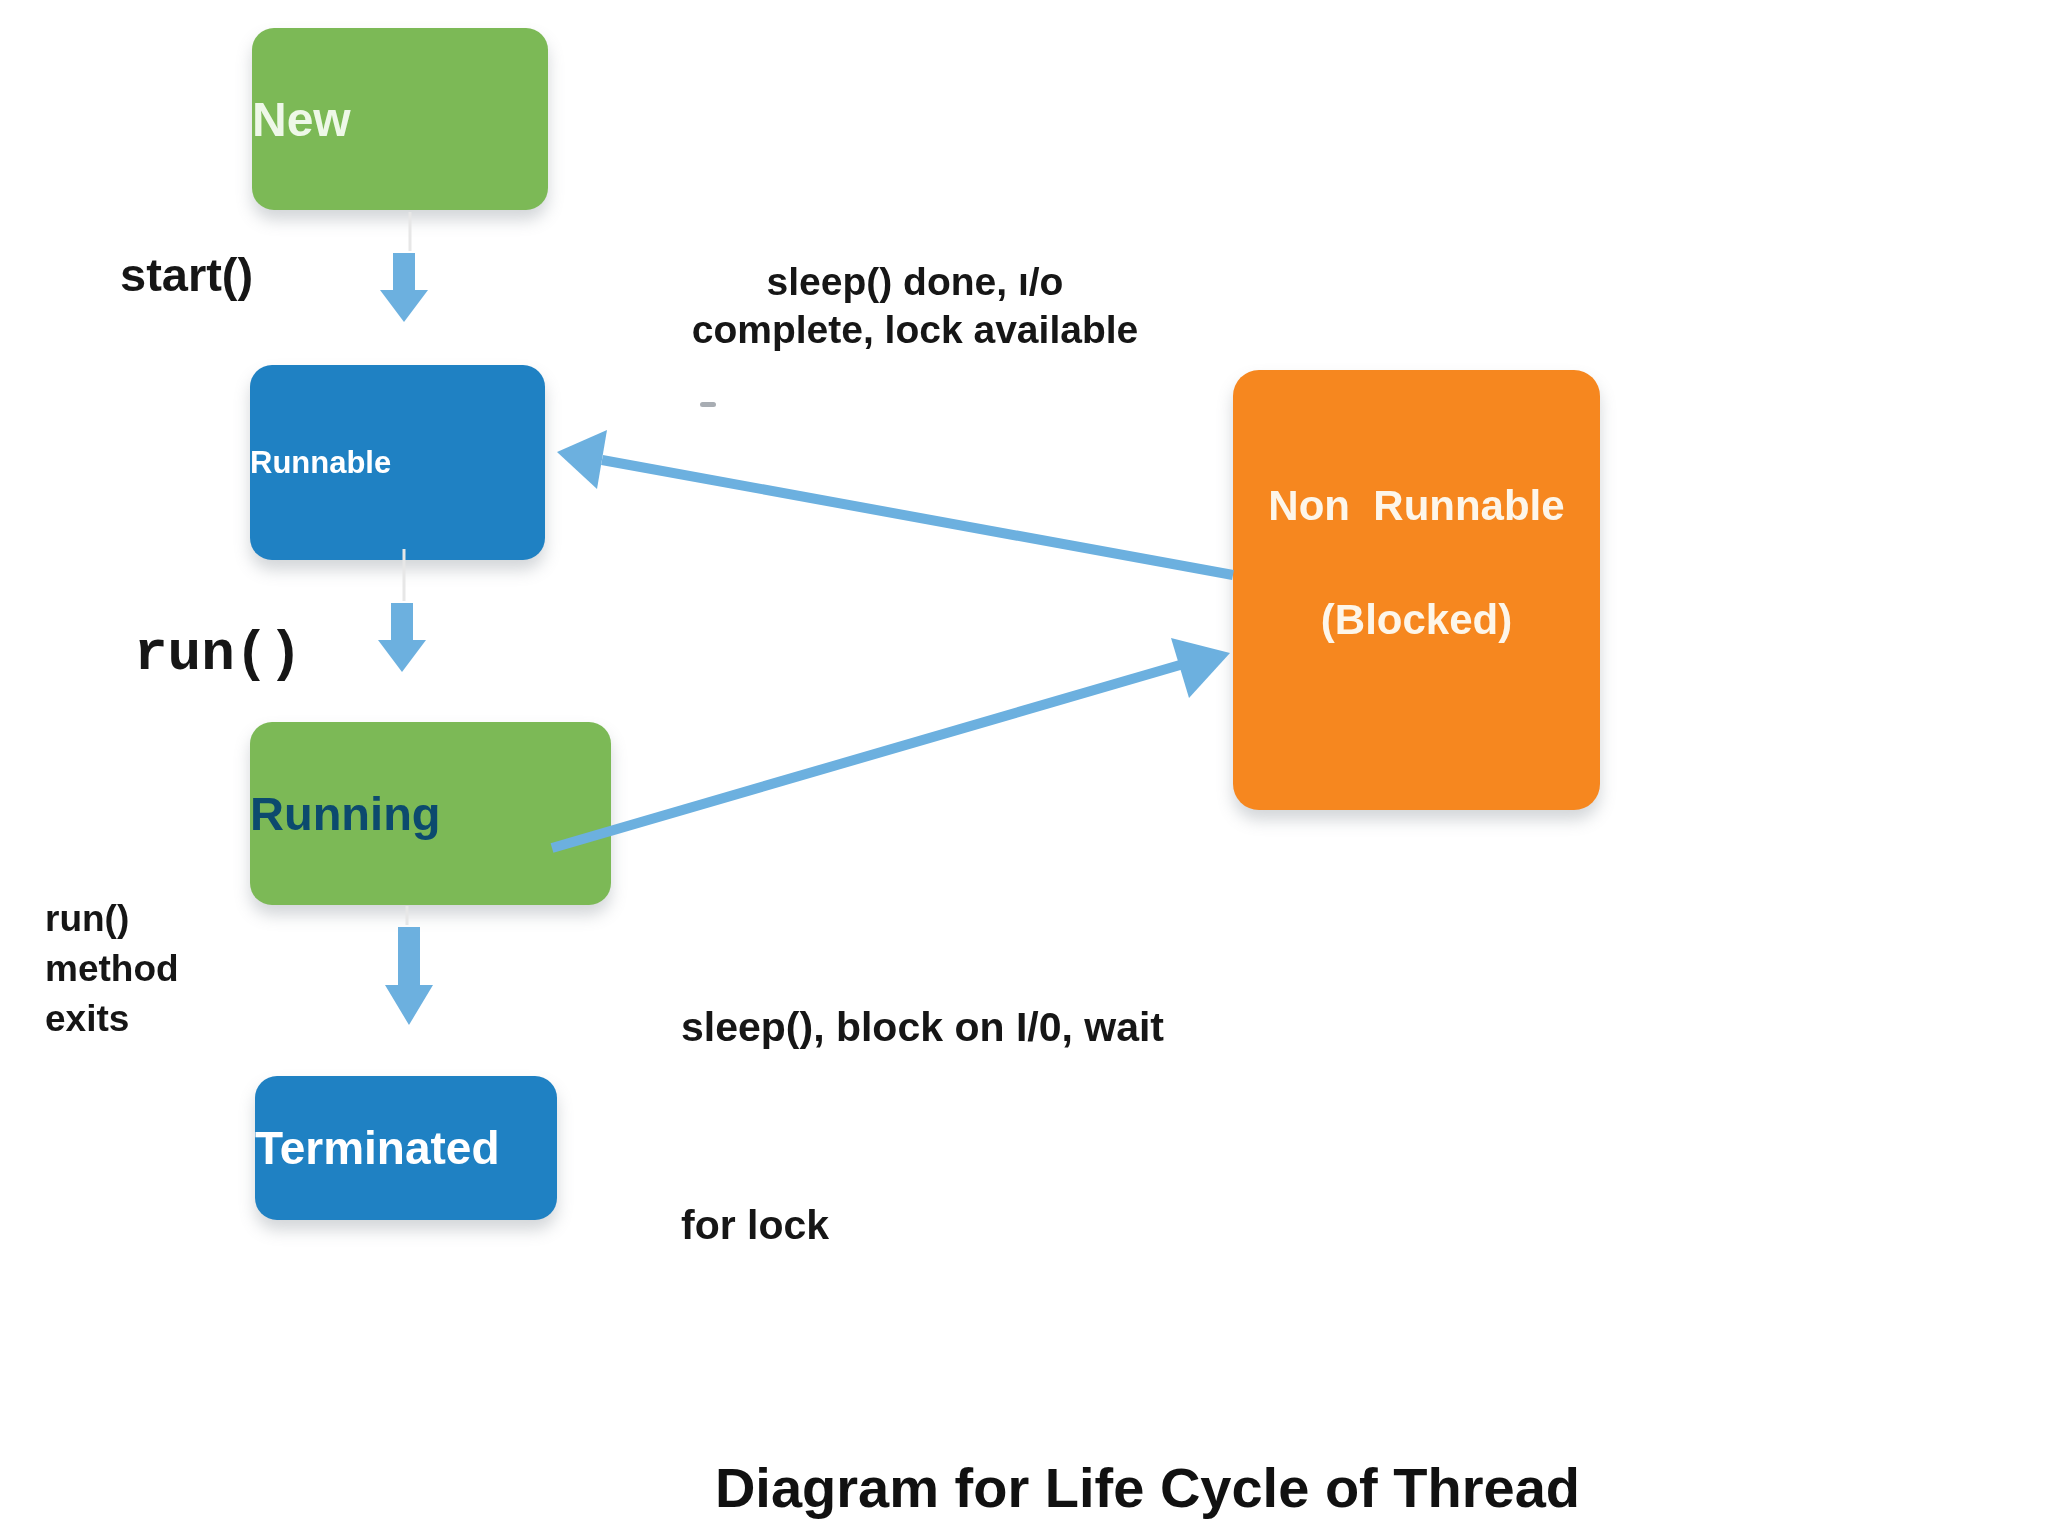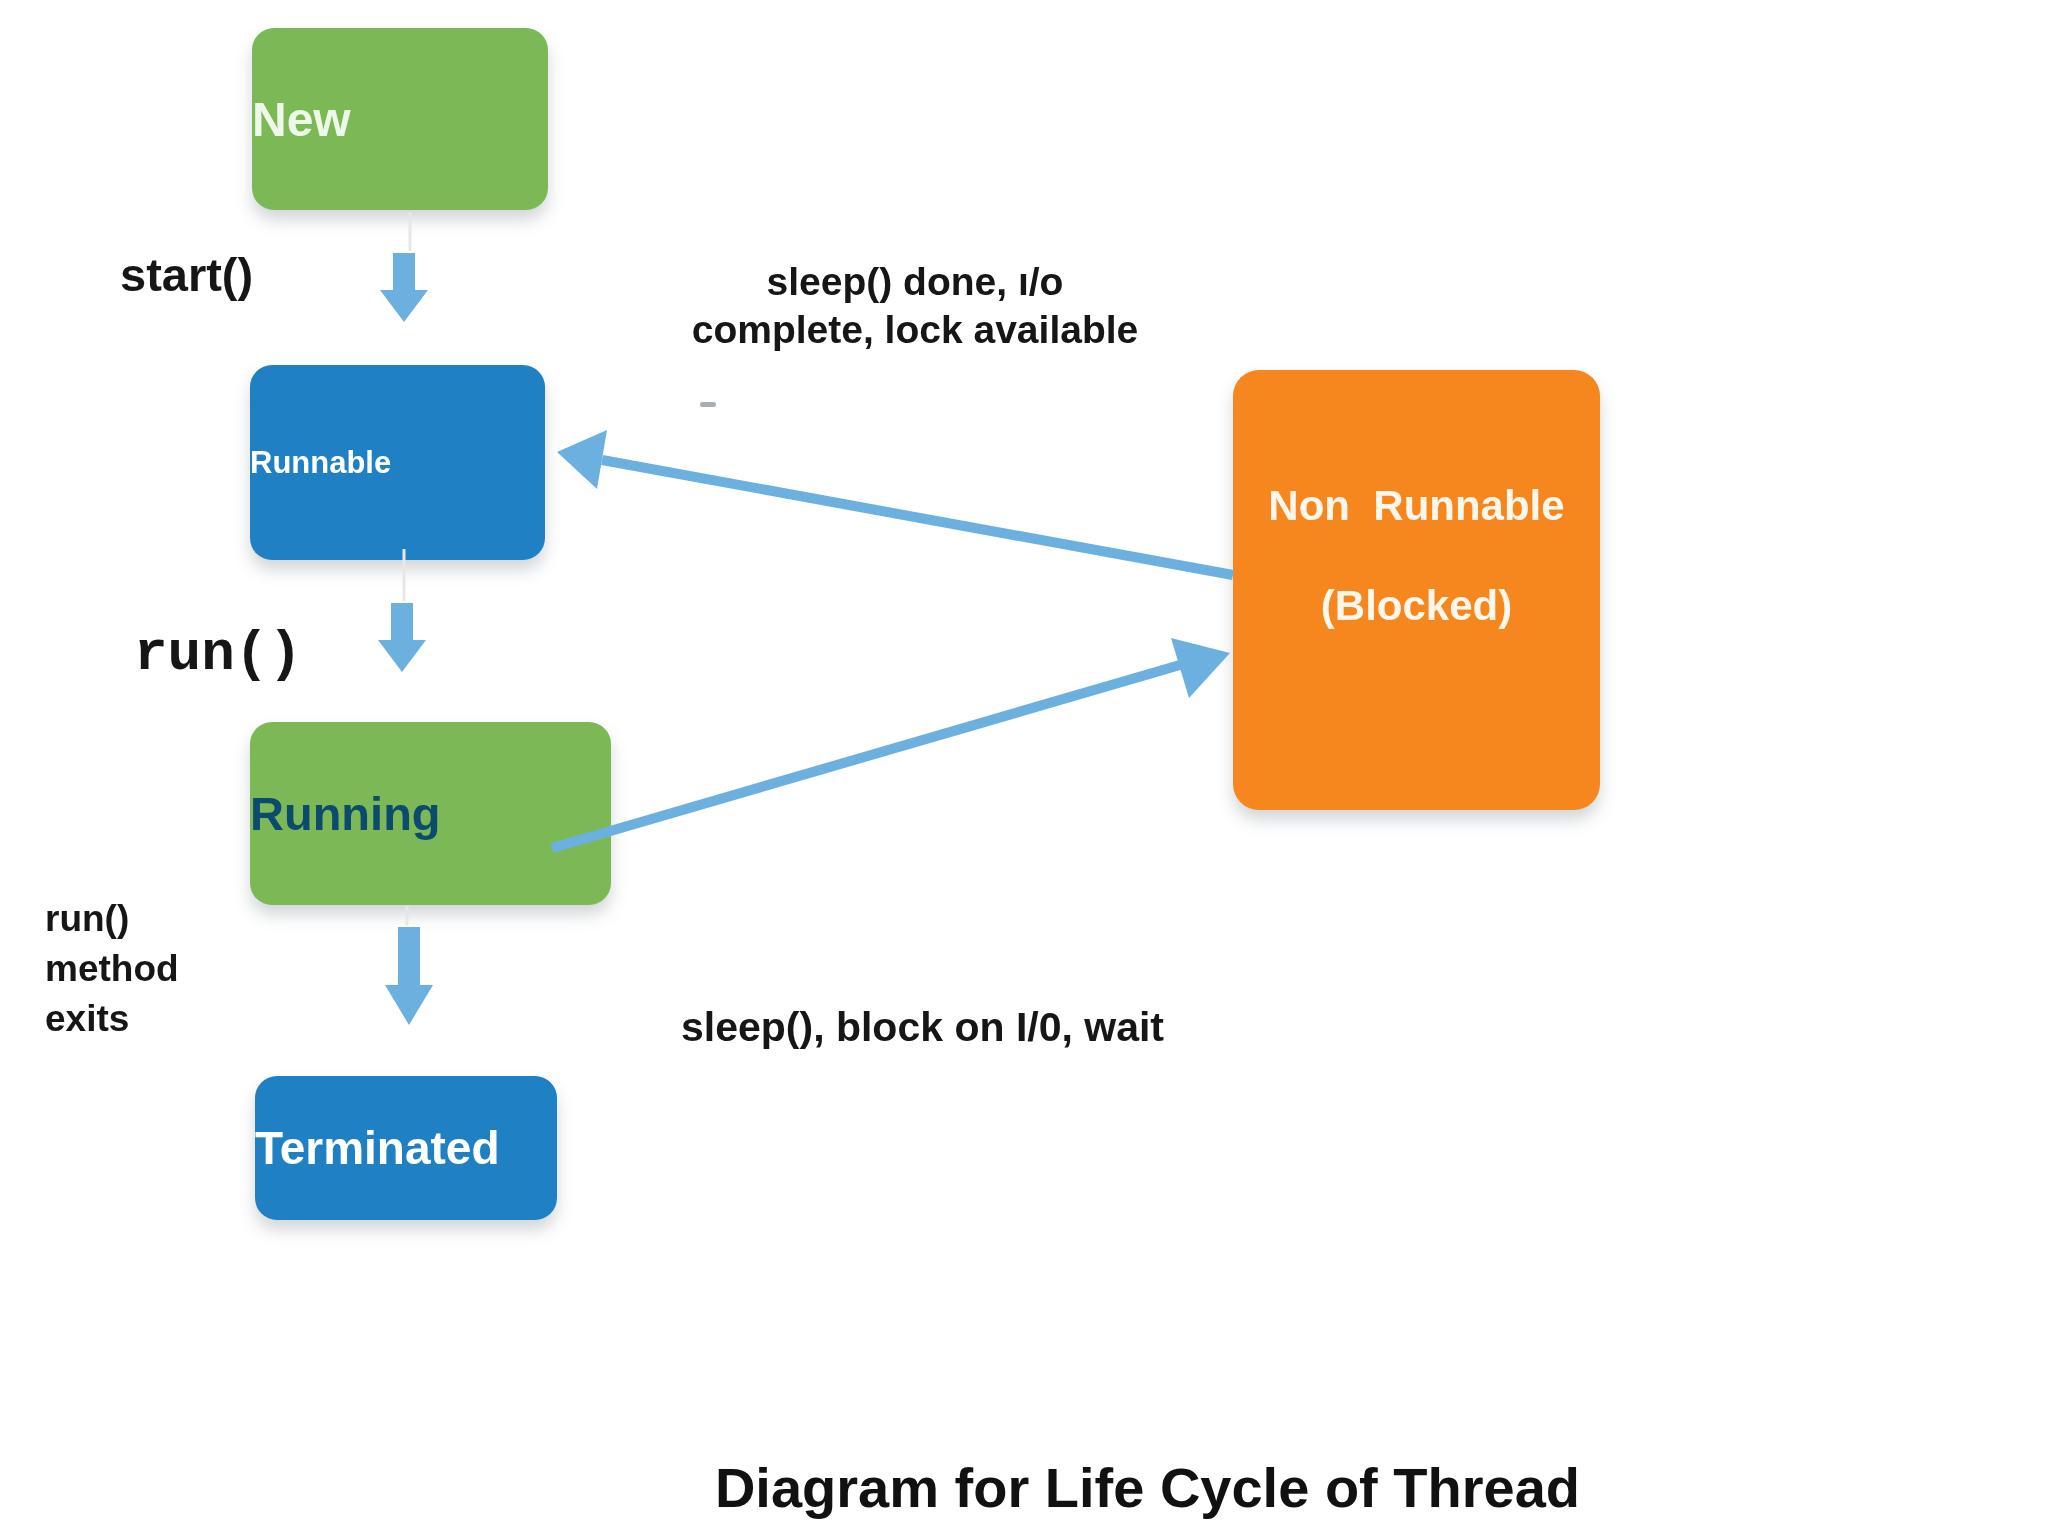--- a/index.html
+++ b/index.html
@@ -28,21 +28,21 @@
     text-align:center;
   }
   #state-new{left:252px;top:28px;width:296px;height:182px;background:var(--state-green);font-size:48px;color:#eef8e8;}
   #state-runnable{left:250px;top:365px;width:295px;height:195px;background:var(--state-blue);font-size:31px;}
   #state-running{left:250px;top:722px;width:361px;height:183px;background:var(--state-green);font-size:47px;color:#0c4a6e;}
   #state-terminated{left:255px;top:1076px;width:302px;height:144px;background:var(--state-blue);font-size:46px;}
   #state-non-runnable{
     left:1233px;top:370px;width:367px;height:440px;
     background:var(--state-orange);
     flex-direction:column;justify-content:flex-start;
-    padding-top:112px;gap:52px;
+    padding-top:112px;gap:66px;
     font-size:42px;color:#fdf6ea;
     border-radius:26px;
   }
   #state-non-runnable .line{white-space:pre;}
   .edge-label{
     position:absolute;
     color:var(--label-black);
     font-weight:bold;
     white-space:pre;
   }
@@ -96,20 +96,21 @@
     <div>exits</div>
   </div>
 
   <div class="edge-label" id="label-unblock">
     <div>sleep() done, ı/o</div>
     <div>complete, lock available</div>
   </div>
 
   <div class="edge-label" id="label-block">
     <div>sleep(), block on I/0, wait</div>
+    <div>for lock</div>
   </div>
 
   <svg id="arrow-layer" width="2048" height="1536" viewBox="0 0 2048 1536" aria-hidden="true">
 
     <line x1="410" y1="212" x2="410" y2="251" style="stroke:#e7e7e7;stroke-width:3"></line>
     <line x1="404" y1="549" x2="404" y2="601" style="stroke:#e7e7e7;stroke-width:3"></line>
     <line x1="407" y1="906" x2="407" y2="925" style="stroke:#e7e7e7;stroke-width:3"></line>
 
     <polygon points="393,253 415,253 415,290 428,290 404,322 380,290 393,290" style="fill:var(--arrow-blue)"></polygon>
     <polygon points="391,603 413,603 413,640 426,640 402,672 378,640 391,640" style="fill:var(--arrow-blue)"></polygon>

